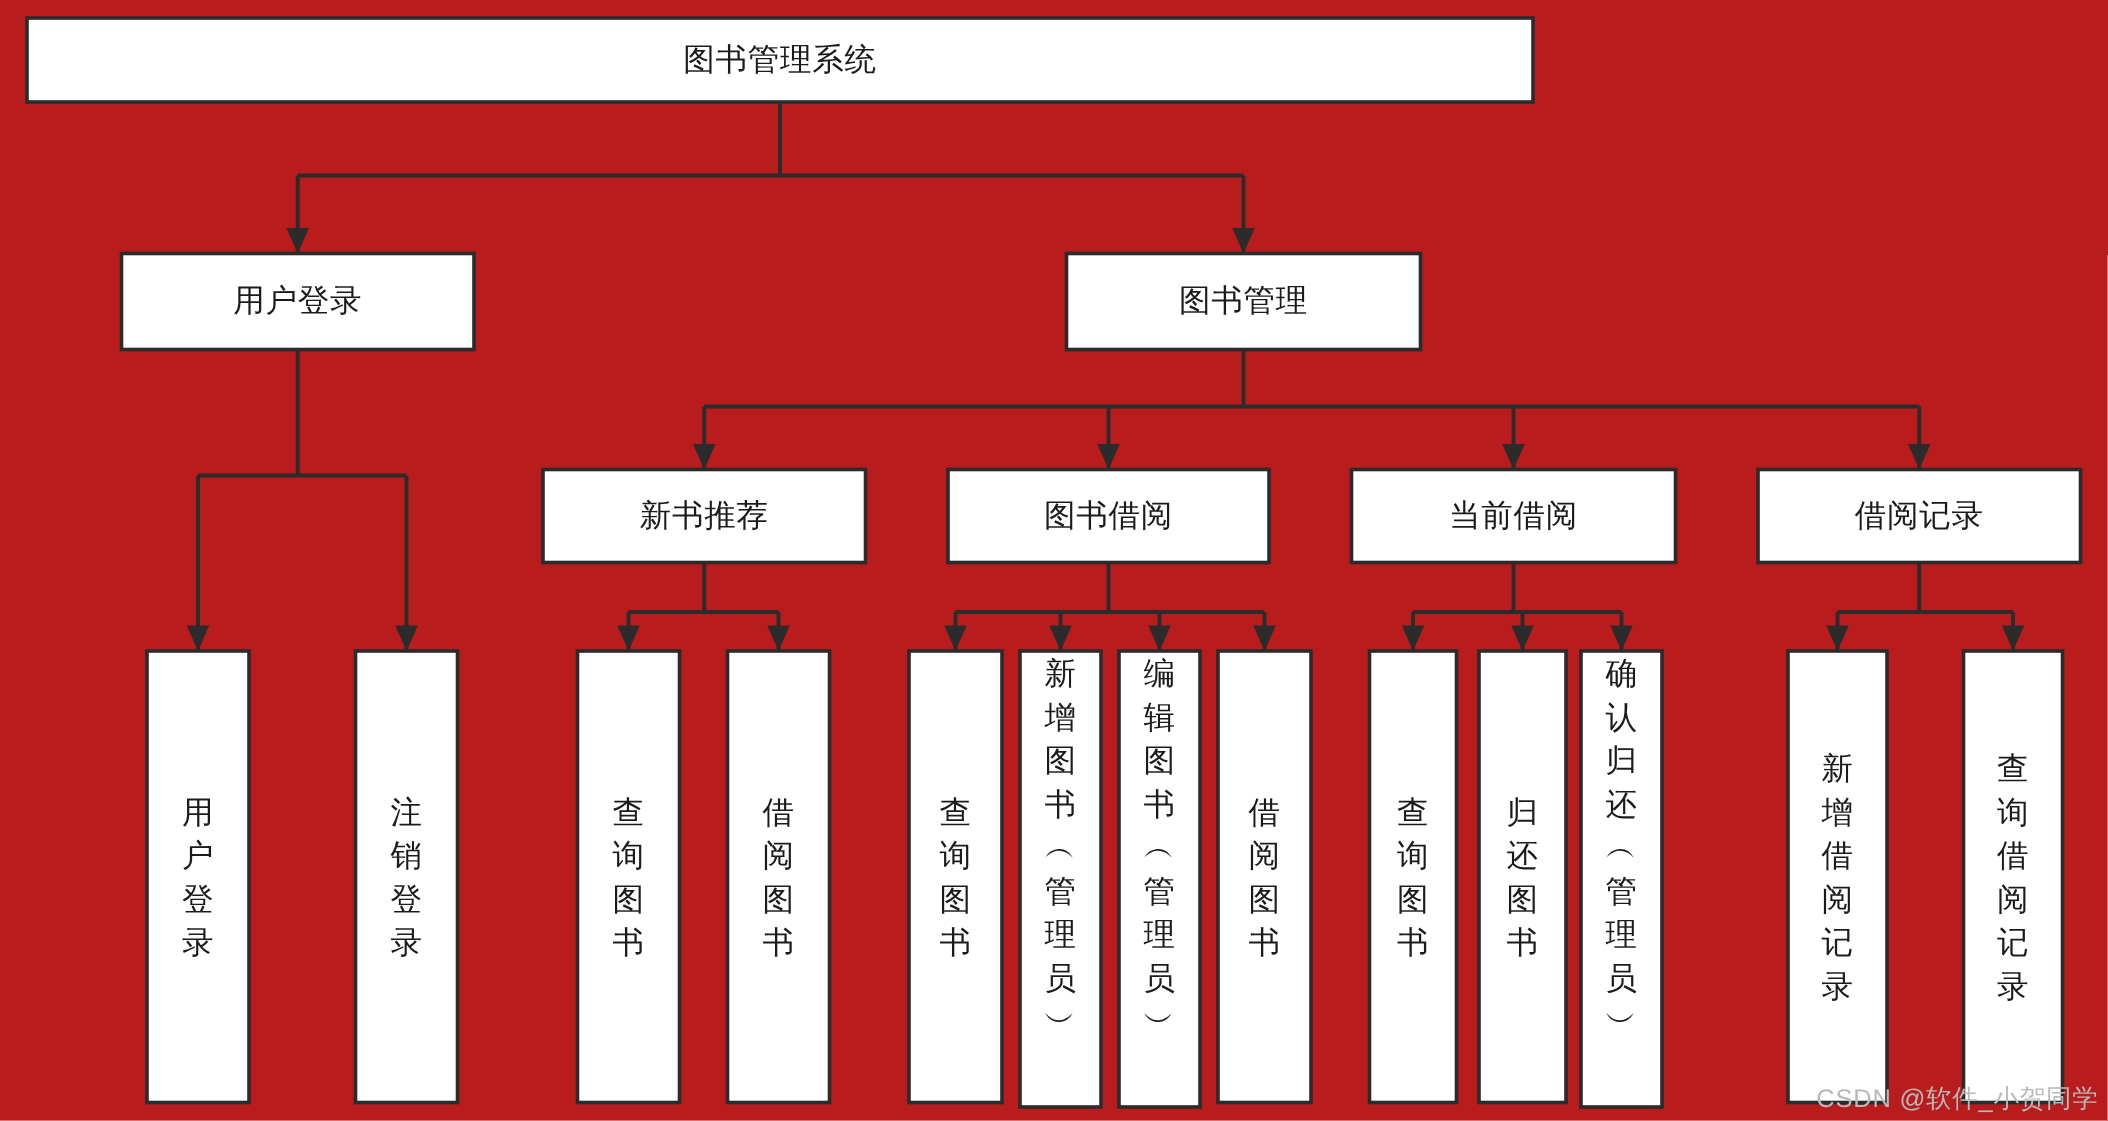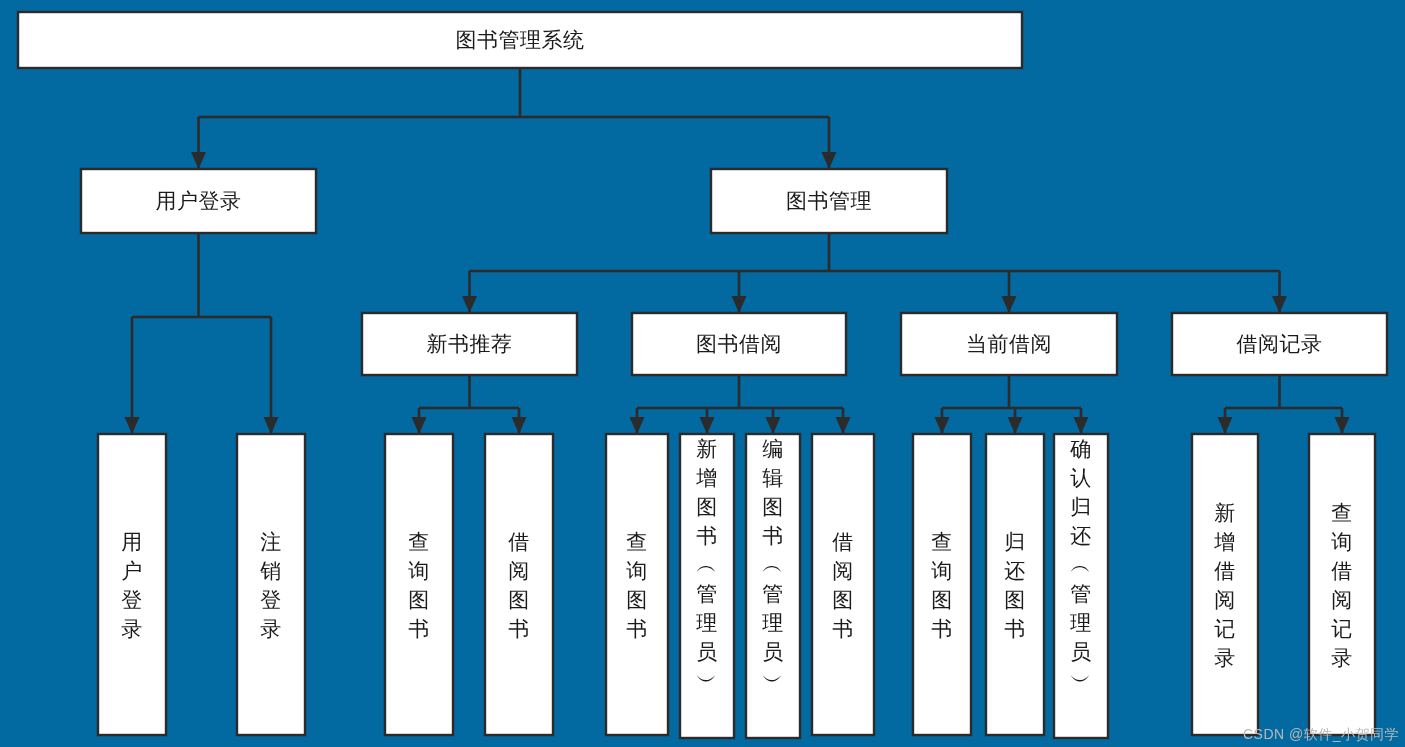--- a/index.html
+++ b/index.html
@@ -1,39 +1,39 @@
 <!DOCTYPE html>
 <html><head>
 <meta charset="utf-8">
 <style>
   html,body{margin:0;padding:0;background:#ffffff;}
   body{
     width:1405px;height:747px;
     font-family:"Liberation Sans","DejaVu Sans",sans-serif;
     overflow:hidden;
   }
-  #diagram-root{position:relative;width:1405px;height:747px;background:#0369a1;}
+  #diagram-root{position:relative;width:1405px;height:747px;background:#b91c1c;}
   svg#tree{position:absolute;left:0;top:0;width:1405px;height:747px;display:block;}
   .node-box{fill:#ffffff;stroke:#2b2b2b;stroke-width:2.4;}
   .connector{stroke:#2b2b2b;stroke-width:2.6;fill:none;stroke-linecap:butt;}
   .arrow-head{fill:#2b2b2b;stroke:none;}
   .node-label{
     font-family:"Liberation Sans","DejaVu Sans",sans-serif;
     font-size:21px;fill:#1b1b1b;dominant-baseline:middle;text-anchor:middle;
     letter-spacing:0.5px;
   }
   .node-label-vert{
     font-family:"Liberation Sans","DejaVu Sans",sans-serif;
     font-size:21px;fill:#1b1b1b;text-anchor:middle;
     letter-spacing:0.5px;
   }
   .watermark{
     position:absolute;right:6px;bottom:3px;
     font-family:"Liberation Sans","DejaVu Sans",sans-serif;
-    font-size:14px;color:#b9b9b9;white-space:nowrap;
+    font-size:17px;color:#b9b9b9;white-space:nowrap;
     letter-spacing:0.5px;
   }
 </style>
 </head>
 <body>
 
 <div id="diagram-root">
   <svg id="tree" viewBox="0 0 1405 747">
     <g id="connector-layer">
         <g>

